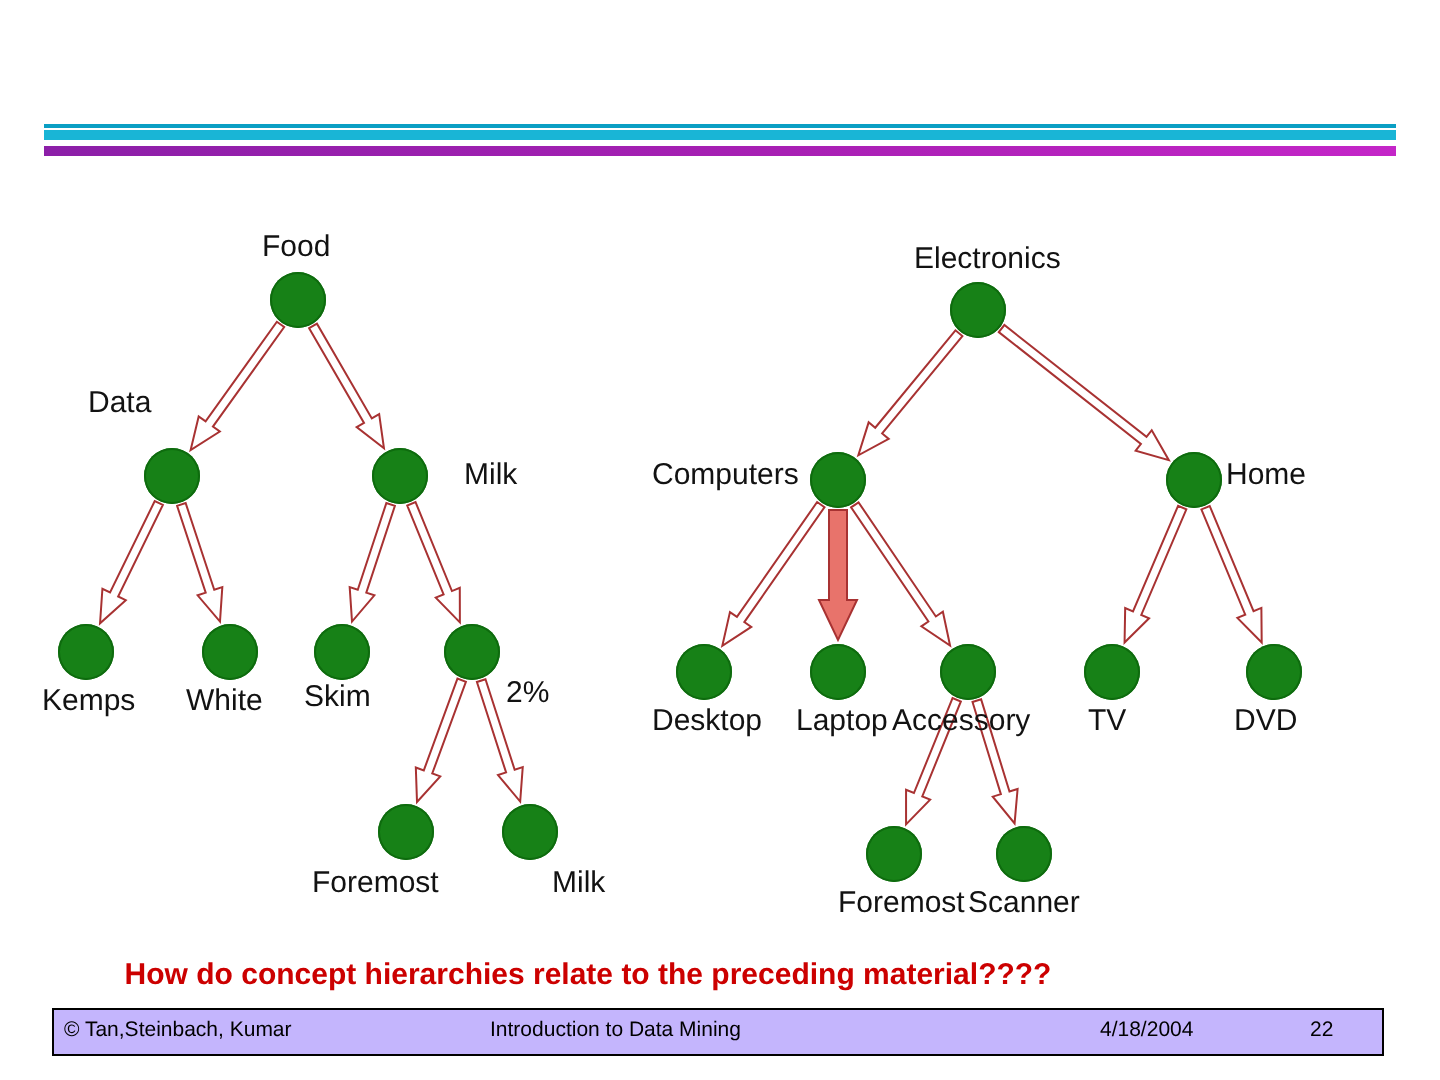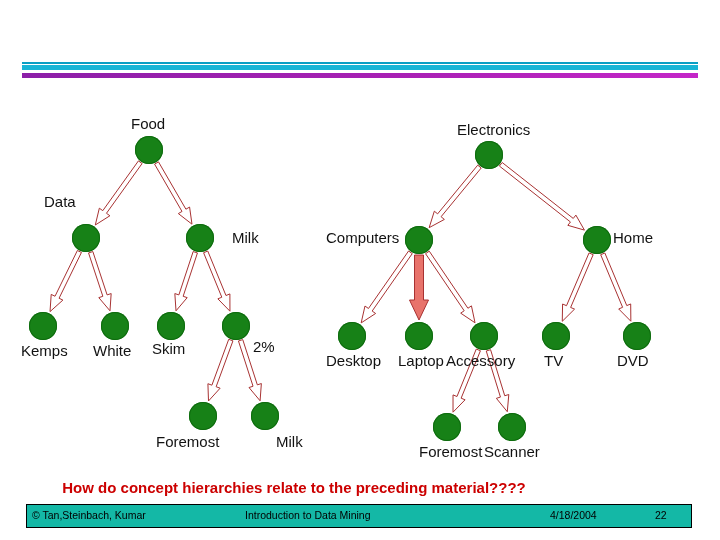--- a/index.html
+++ b/index.html
@@ -86,21 +86,21 @@
   }
   
   #footer {
     position: absolute;
     left: 26px;
     top: 504px;
     width: 666px;
     height: 24px;
     border: 1px solid #000000;
     box-sizing: border-box;
-    background: #14b8a6;
+    background: #c4b5fd;
   }
   #footer .cell {
     position: absolute;
     top: 4px;
     font-size: 10.5px;
     color: #000000;
     white-space: nowrap;
   }
   #footer-copyright { left: 5px; }
   #footer-course    { left: 218px; text-align: right; }

